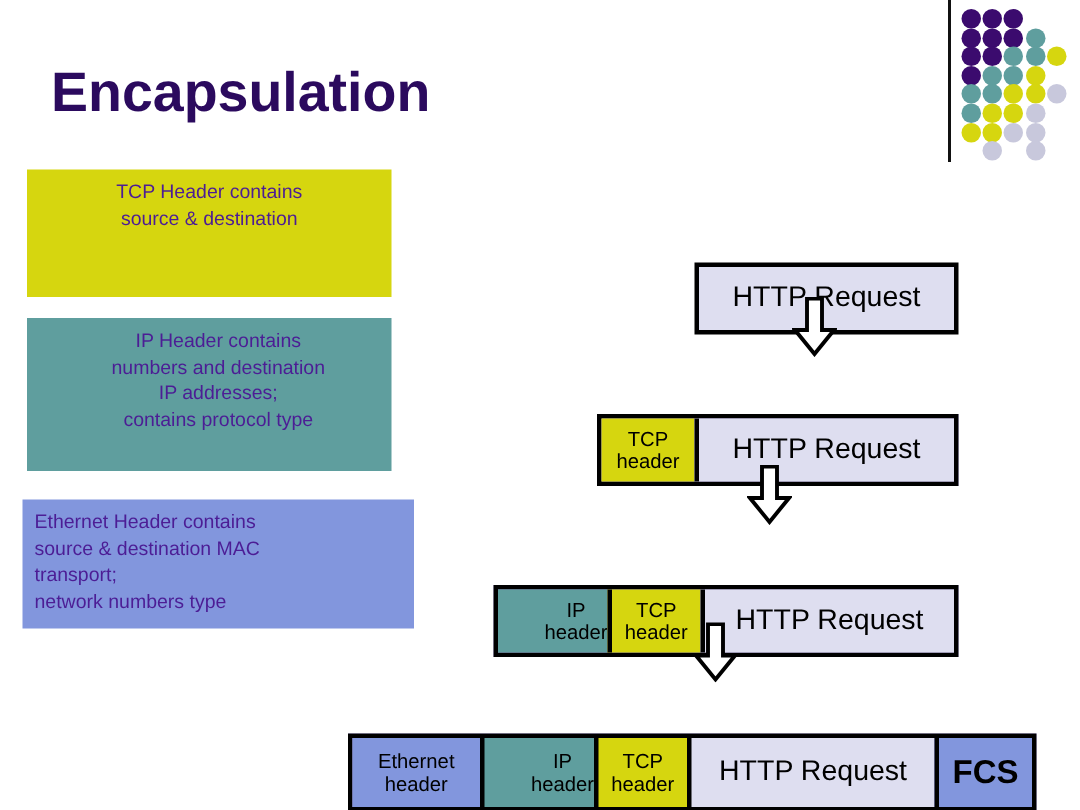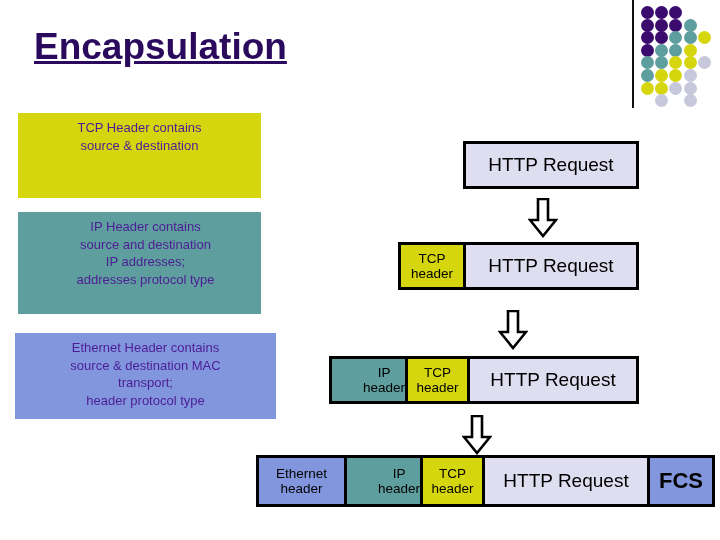--- a/index.html
+++ b/index.html
@@ -2,56 +2,56 @@
 <html><head>
 <meta charset="utf-8">
 <style>
   html,body{margin:0;padding:0;}
   body{width:720px;height:540px;background:#fff;position:relative;
        font-family:"Liberation Sans","DejaVu Sans",sans-serif;overflow:hidden;}
 
   #slide{position:absolute;inset:0;}
 
   
-  .title{position:absolute;left:34px;top:28px;font-size:37px;font-weight:700;
-         color:#2B0A5E;letter-spacing:0px;white-space:nowrap;line-height:1;text-decoration:underline;}
+  .title{position:absolute;left:34px;top:43px;font-size:37px;font-weight:700;
+         color:#2B0A5E;letter-spacing:0px;white-space:nowrap;line-height:1;}
 
   
   .vline{position:absolute;left:632px;top:0px;width:2px;height:108px;background:#111;}
   .dotgrid{position:absolute;left:641px;top:6px;width:80px;height:98px;}
   .dot{position:absolute;width:13px;height:13px;border-radius:50%;}
 
   
   .expbox{position:absolute;color:#4c1d95;font-size:13px;line-height:1.35;
           box-sizing:border-box;padding:6px 8px;}
   .expbox.center{text-align:center;}
   .expbox.left{text-align:left;}
 
   #box-tcp {left:18px; top:113px; width:243px; height:85px;  background:#D6D60F;}
   #box-ip  {left:18px; top:212px; width:243px; height:102px; background:#5F9E9E;}
   #box-eth {left:15px; top:333px; width:261px; height:86px;  background:#8296DD;}
 
   
   .pkt{position:absolute;display:flex;border:3px solid #000;box-sizing:border-box;
-       background:#c4b5fd;}
+       background:#c4b5fd;margin-top:34px;}
   .seg{display:flex;align-items:center;justify-content:center;box-sizing:border-box;
        color:#000;text-align:center;line-height:1.12;}
   .seg + .seg{border-left:3px solid #000;}
   .seg.hdr{font-size:13.5px;}
   .seg.payload{font-size:19px;}
   .seg.fcs{font-size:22px;font-weight:700;}
   .c-yellow{background:#D6D60F;}
   .c-teal{background:#5F9E9E;padding-left:31px;}
   .c-blue{background:#8296DD;}
   .c-lav{background:#DEDEF0;}
 
   #row1{left:463px; top:141px; width:176px; height:48px;}
   #row2{left:398px; top:242px; width:241px; height:48px;}
   #row3{left:329px; top:356px; width:310px; height:48px;}
-  #row4{left:256px; top:455px; width:459px; height:52px;}
+  #row4{left:232px; top:455px; width:459px; height:52px;}
 
   
   .arrow{position:absolute;}
   #arrow1{left:528px; top:198px;}
   #arrow2{left:498px; top:310px;}
   #arrow3{left:462px; top:415px;}
 </style>
 </head>
 <body>
 
@@ -94,30 +94,30 @@
       <div class="dot" style="left: 42.6px; top: 88.2px; background: rgb(200, 200, 220);"></div>
     </div>
 
   <div class="expbox center" id="box-tcp" style="background: rgb(214, 214, 15);">
     <div>TCP Header contains</div>
     <div>source &amp; destination</div>
   </div>
 
   <div class="expbox center" id="box-ip" style="background: rgb(95, 158, 158); padding-left: 20px;">
     <div>IP Header contains</div>
-    <div>source and destination</div>
+    <div>numbers and destination</div>
     <div>IP addresses;</div>
-    <div>addresses protocol type</div>
+    <div>contains protocol type</div>
   </div>
 
-  <div class="expbox left" id="box-eth" style="background: rgb(130, 150, 221); text-align: center;">
+  <div class="expbox left" id="box-eth" style="background: rgb(130, 150, 221);">
     <div>Ethernet Header contains</div>
     <div>source &amp; destination MAC</div>
     <div>transport;</div>
-    <div>header protocol type</div>
+    <div>network numbers type</div>
   </div>
 
   <div class="pkt" id="row1">
     <div class="seg payload c-lav" style="flex:1 1 100%">
       <span>HTTP Request</span>
     </div>
   </div>
 
   <div class="pkt" id="row2">
     <div class="seg hdr c-yellow" style="flex:0 0 62px">

